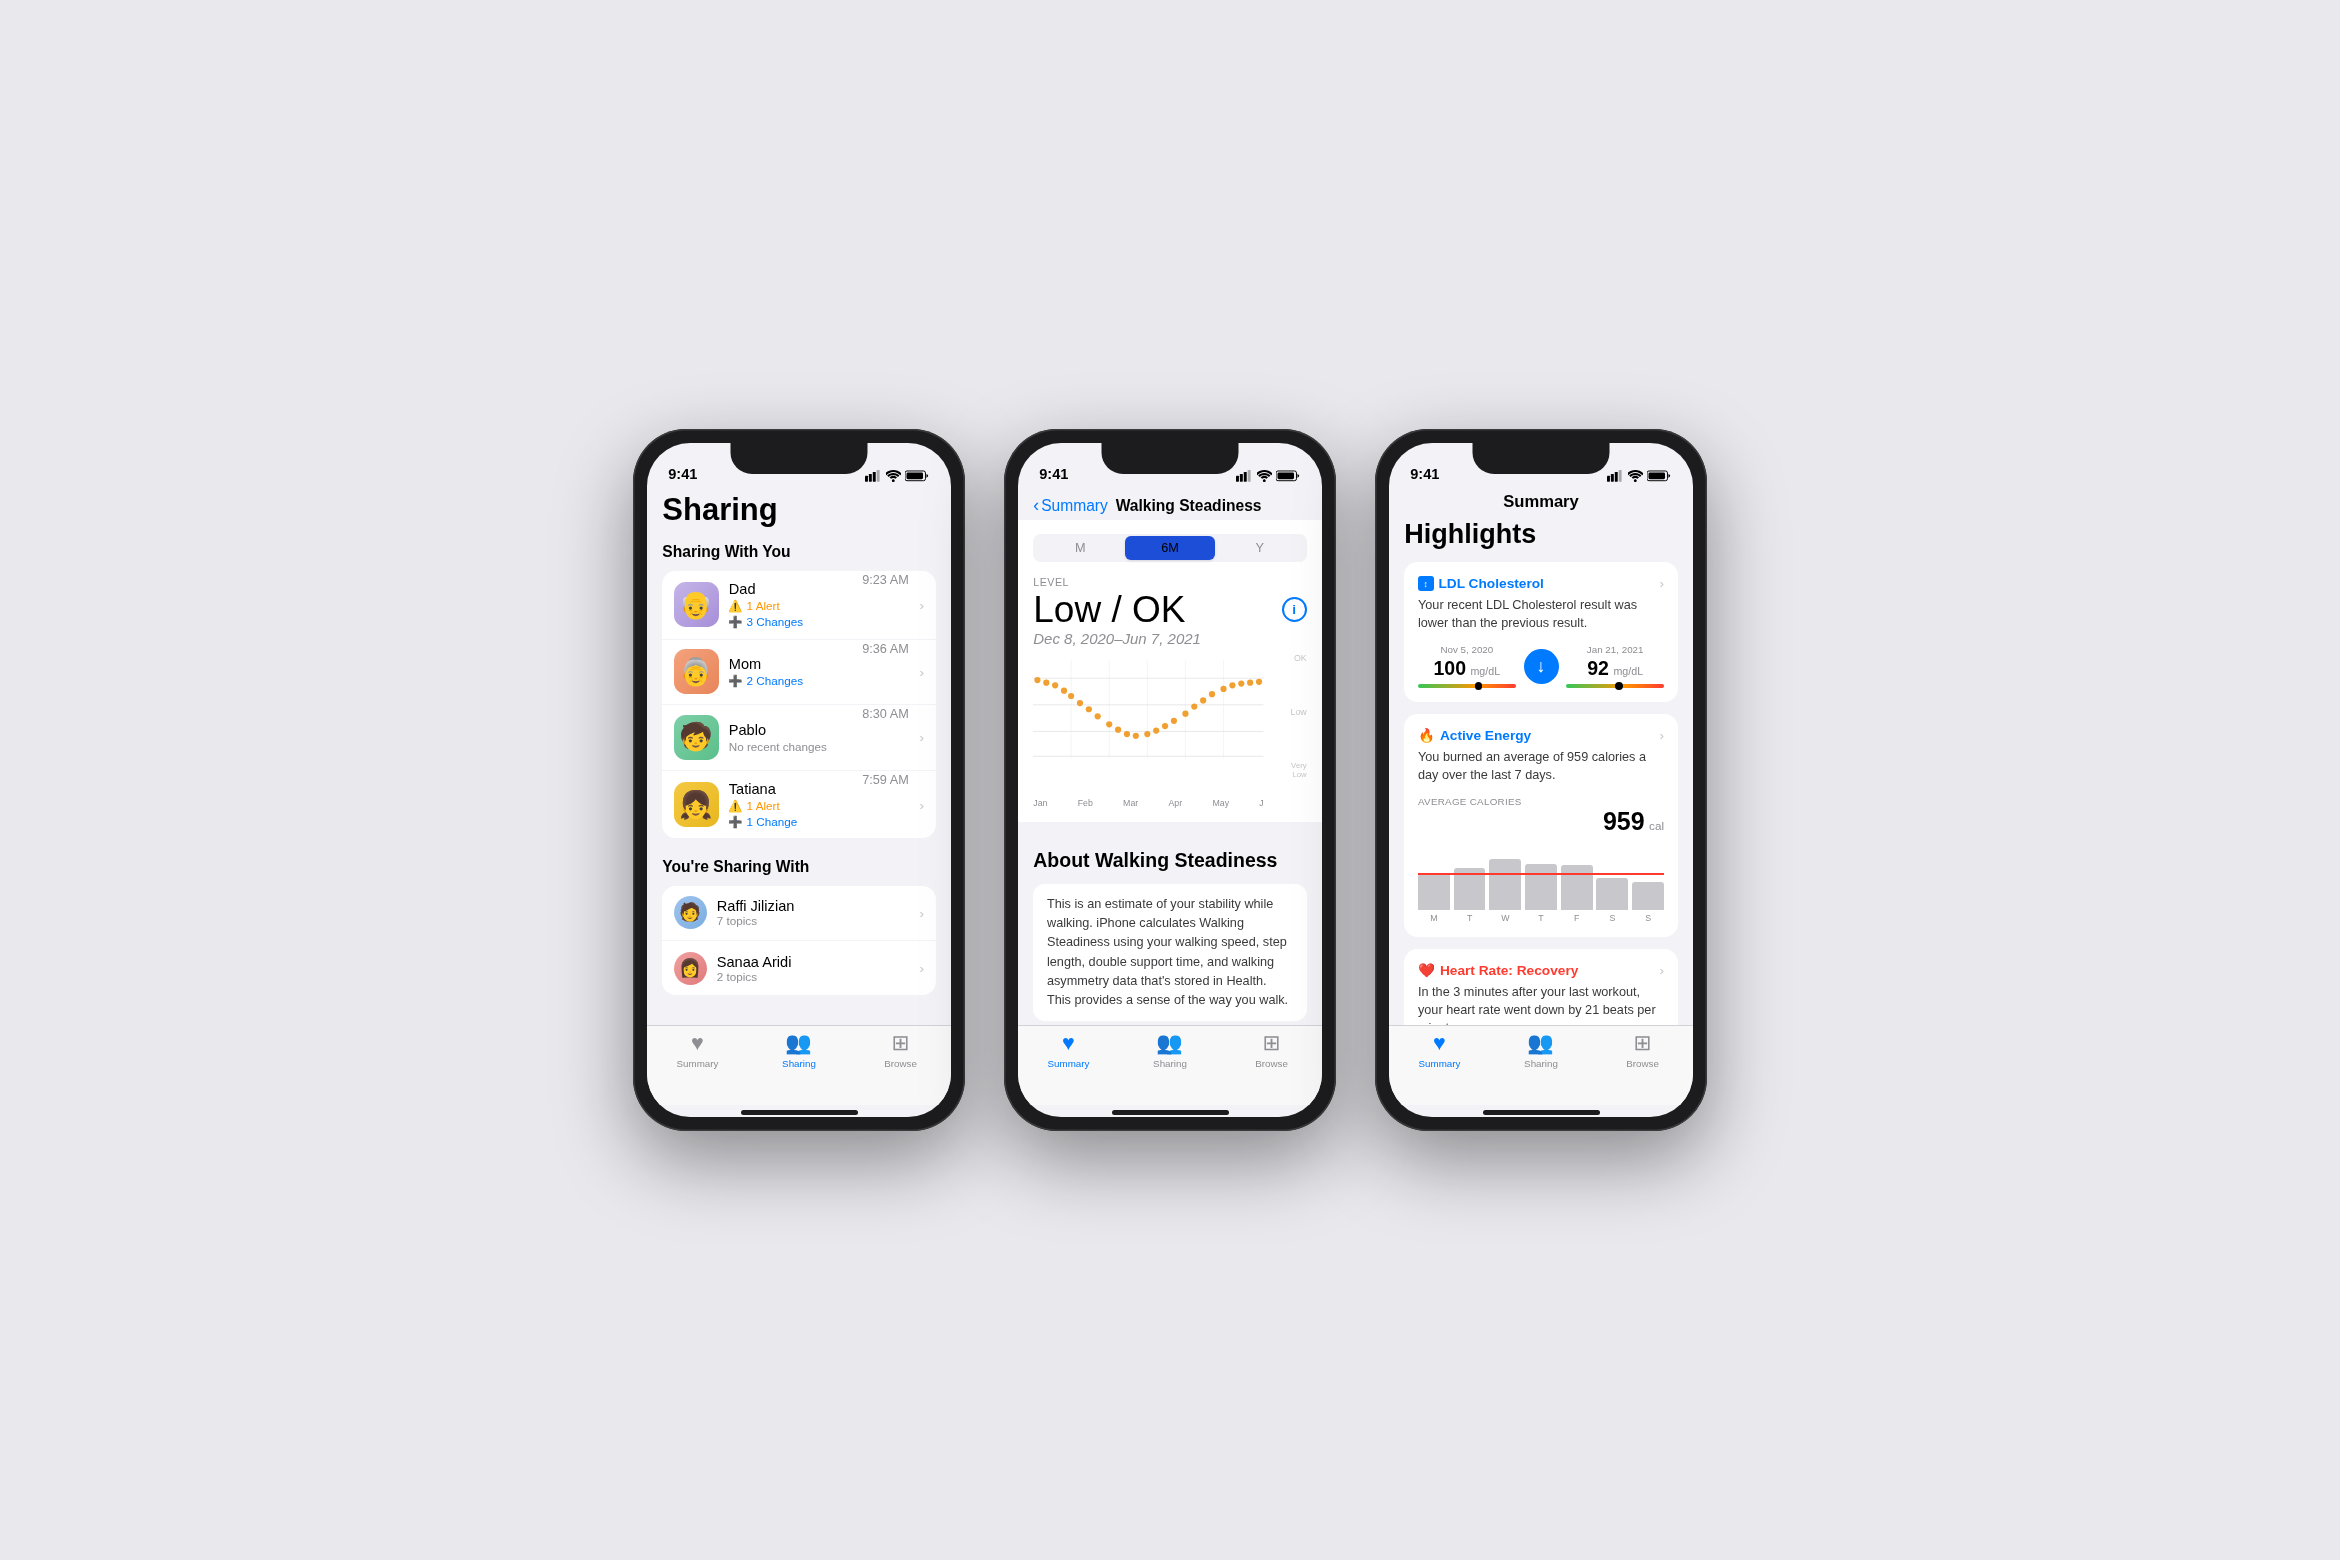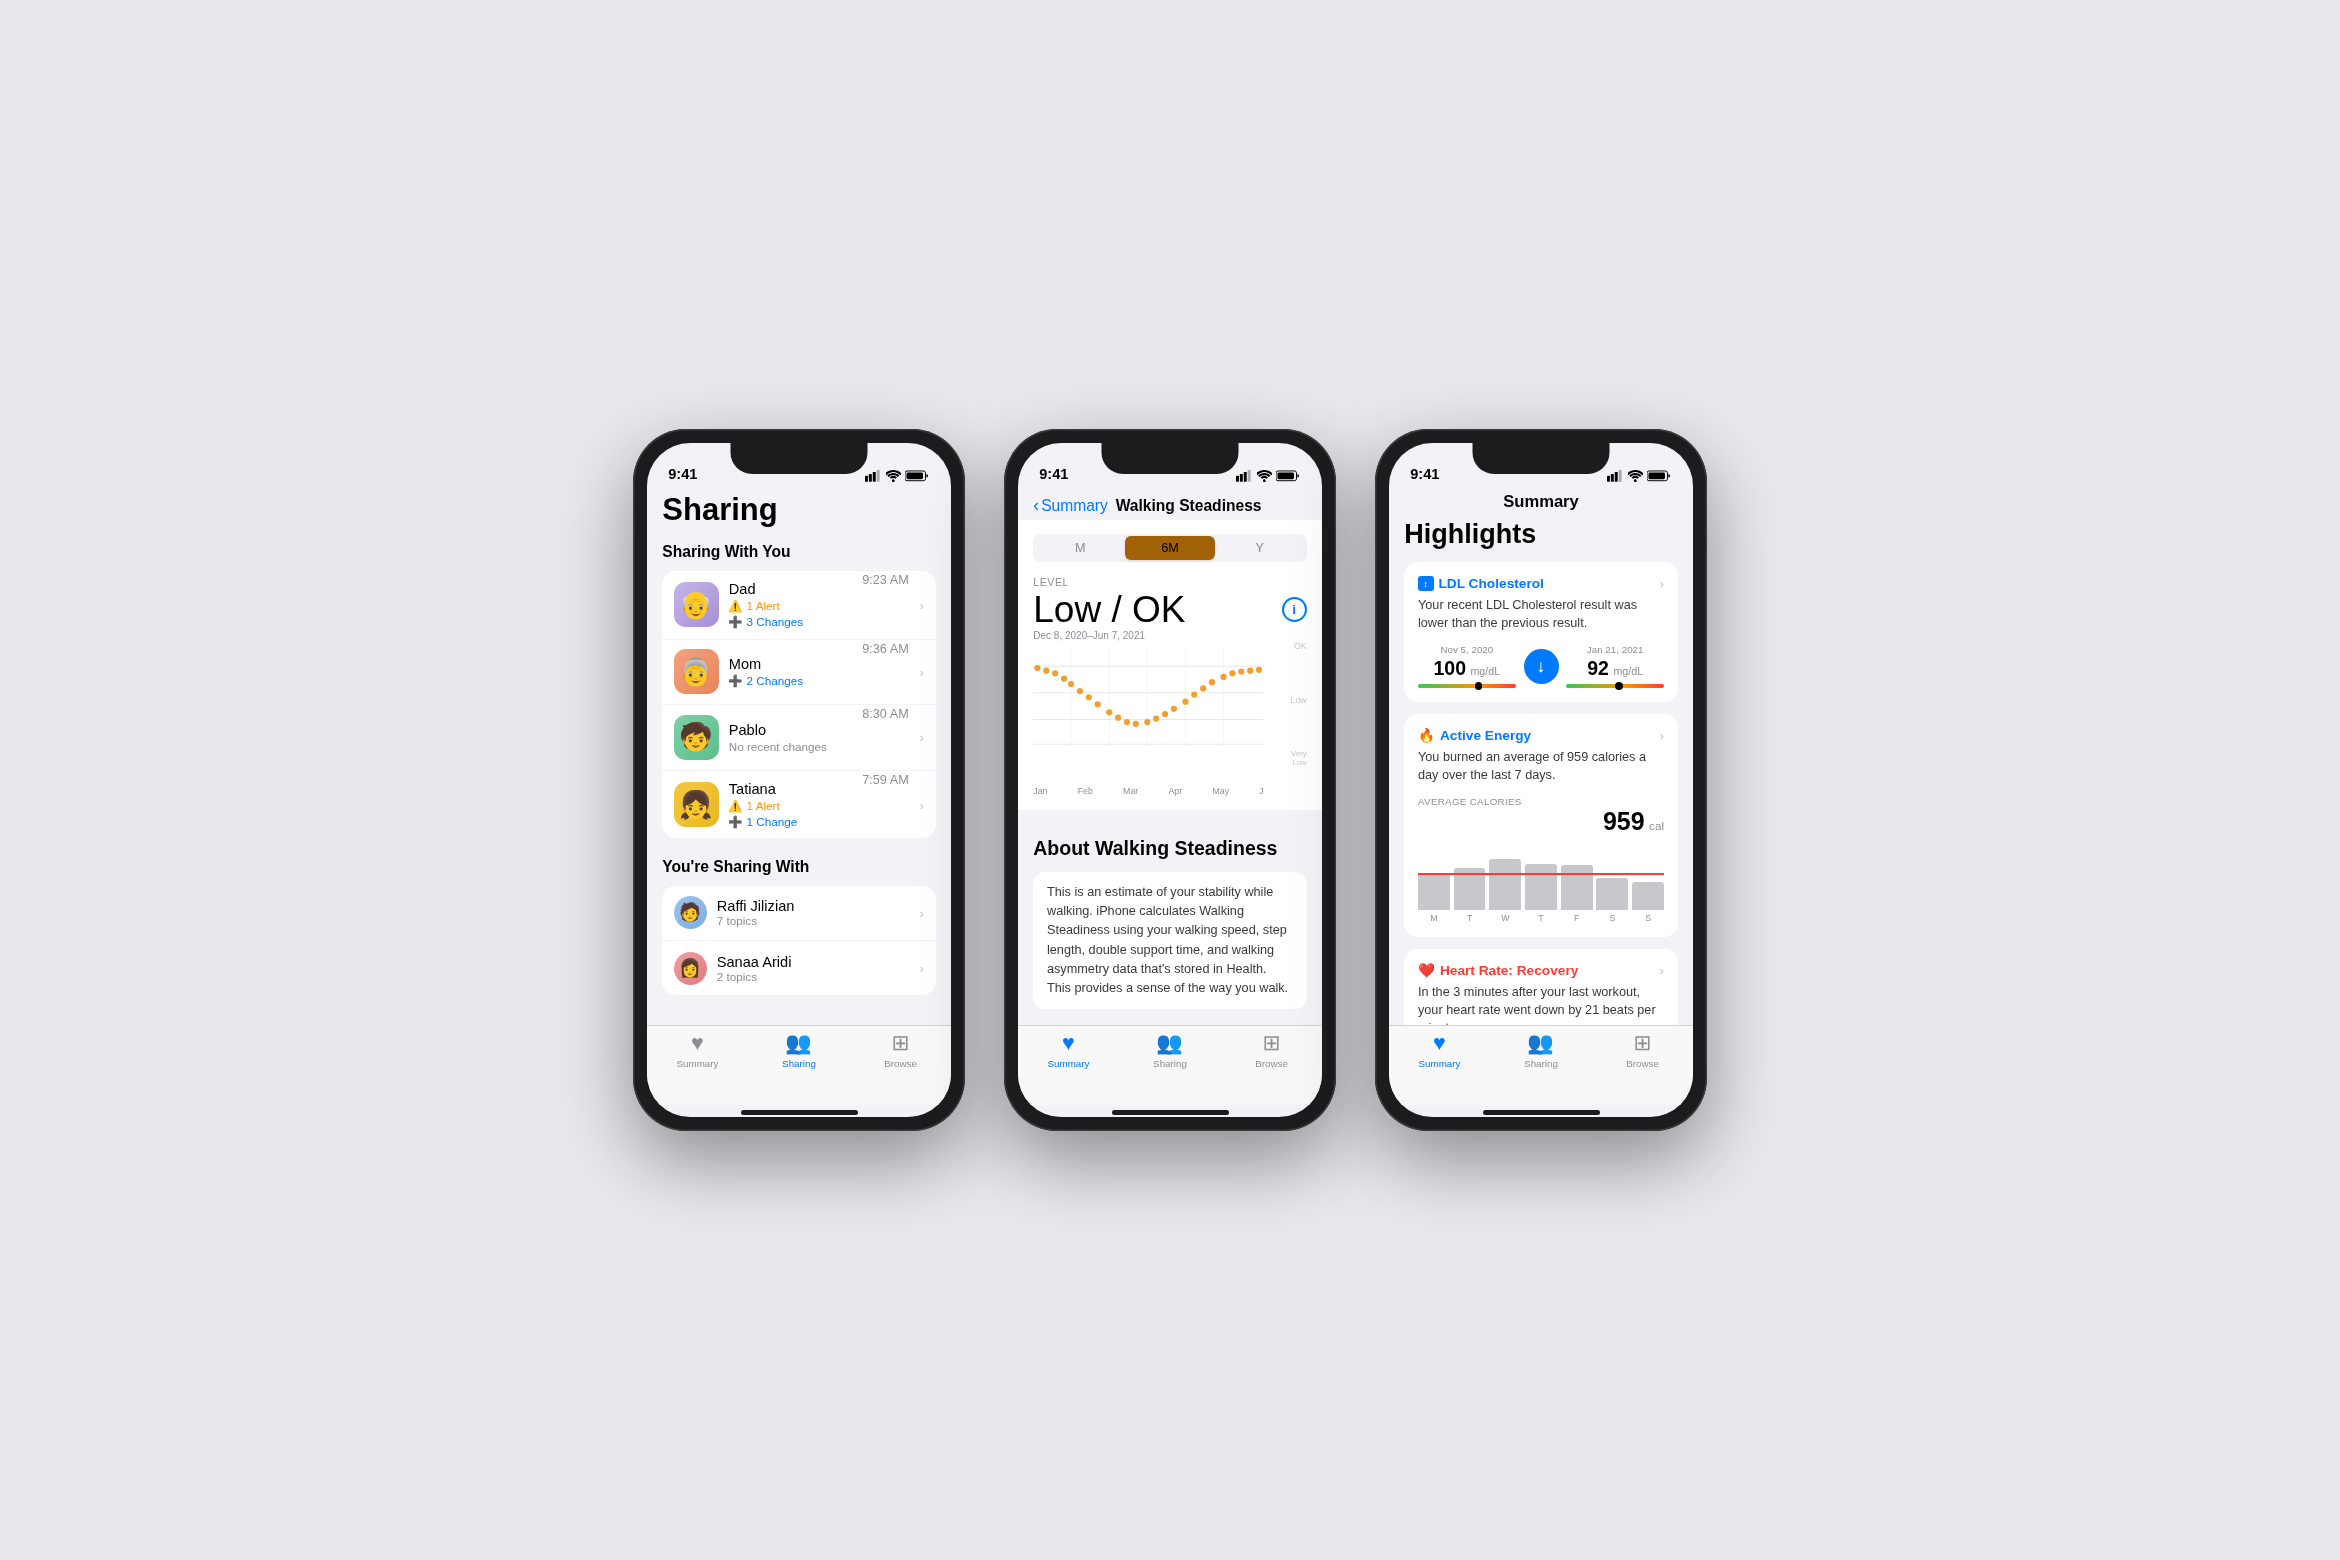--- a/index.html
+++ b/index.html
@@ -272,21 +272,21 @@
     .time-tab {
       flex: 1;
       text-align: center;
       padding: 4.9px 0;
       font-size: 12.7px;
       font-weight: 500;
       border-radius: 5.9px;
       color: #8e8e93;
     }
     .time-tab.active {
-      background: #a16207;
+      background: #1d4ed8;
       color: #000;
       box-shadow: 0 1px 2.9px rgba(0,0,0,0.12);
     }
     .ws-level-label {
       font-size: 10.7px;
       color: #8e8e93;
       font-weight: 500;
       letter-spacing: 0.5px;
       text-transform: uppercase;
       margin-bottom: 2px;
@@ -306,23 +306,24 @@
       border-radius: 50%;
       border: 2px solid #007aff;
       color: #007aff;
       display: flex;
       align-items: center;
       justify-content: center;
       font-size: 13.7px;
       font-weight: 600;
     }
     .ws-date-range {
-      font-size: 10px;
-      color: #8e8e93;
-      margin-bottom: 0;
+      font-size: 15px;
+      color: #8e8e93;
+      margin-bottom: 6px;
+      font-style: italic;
     }
     
     .ws-chart {
       height: 137px;
       position: relative;
       margin-bottom: 7.8px;
     }
     .chart-labels-right {
       position: absolute;
       right: 0;

